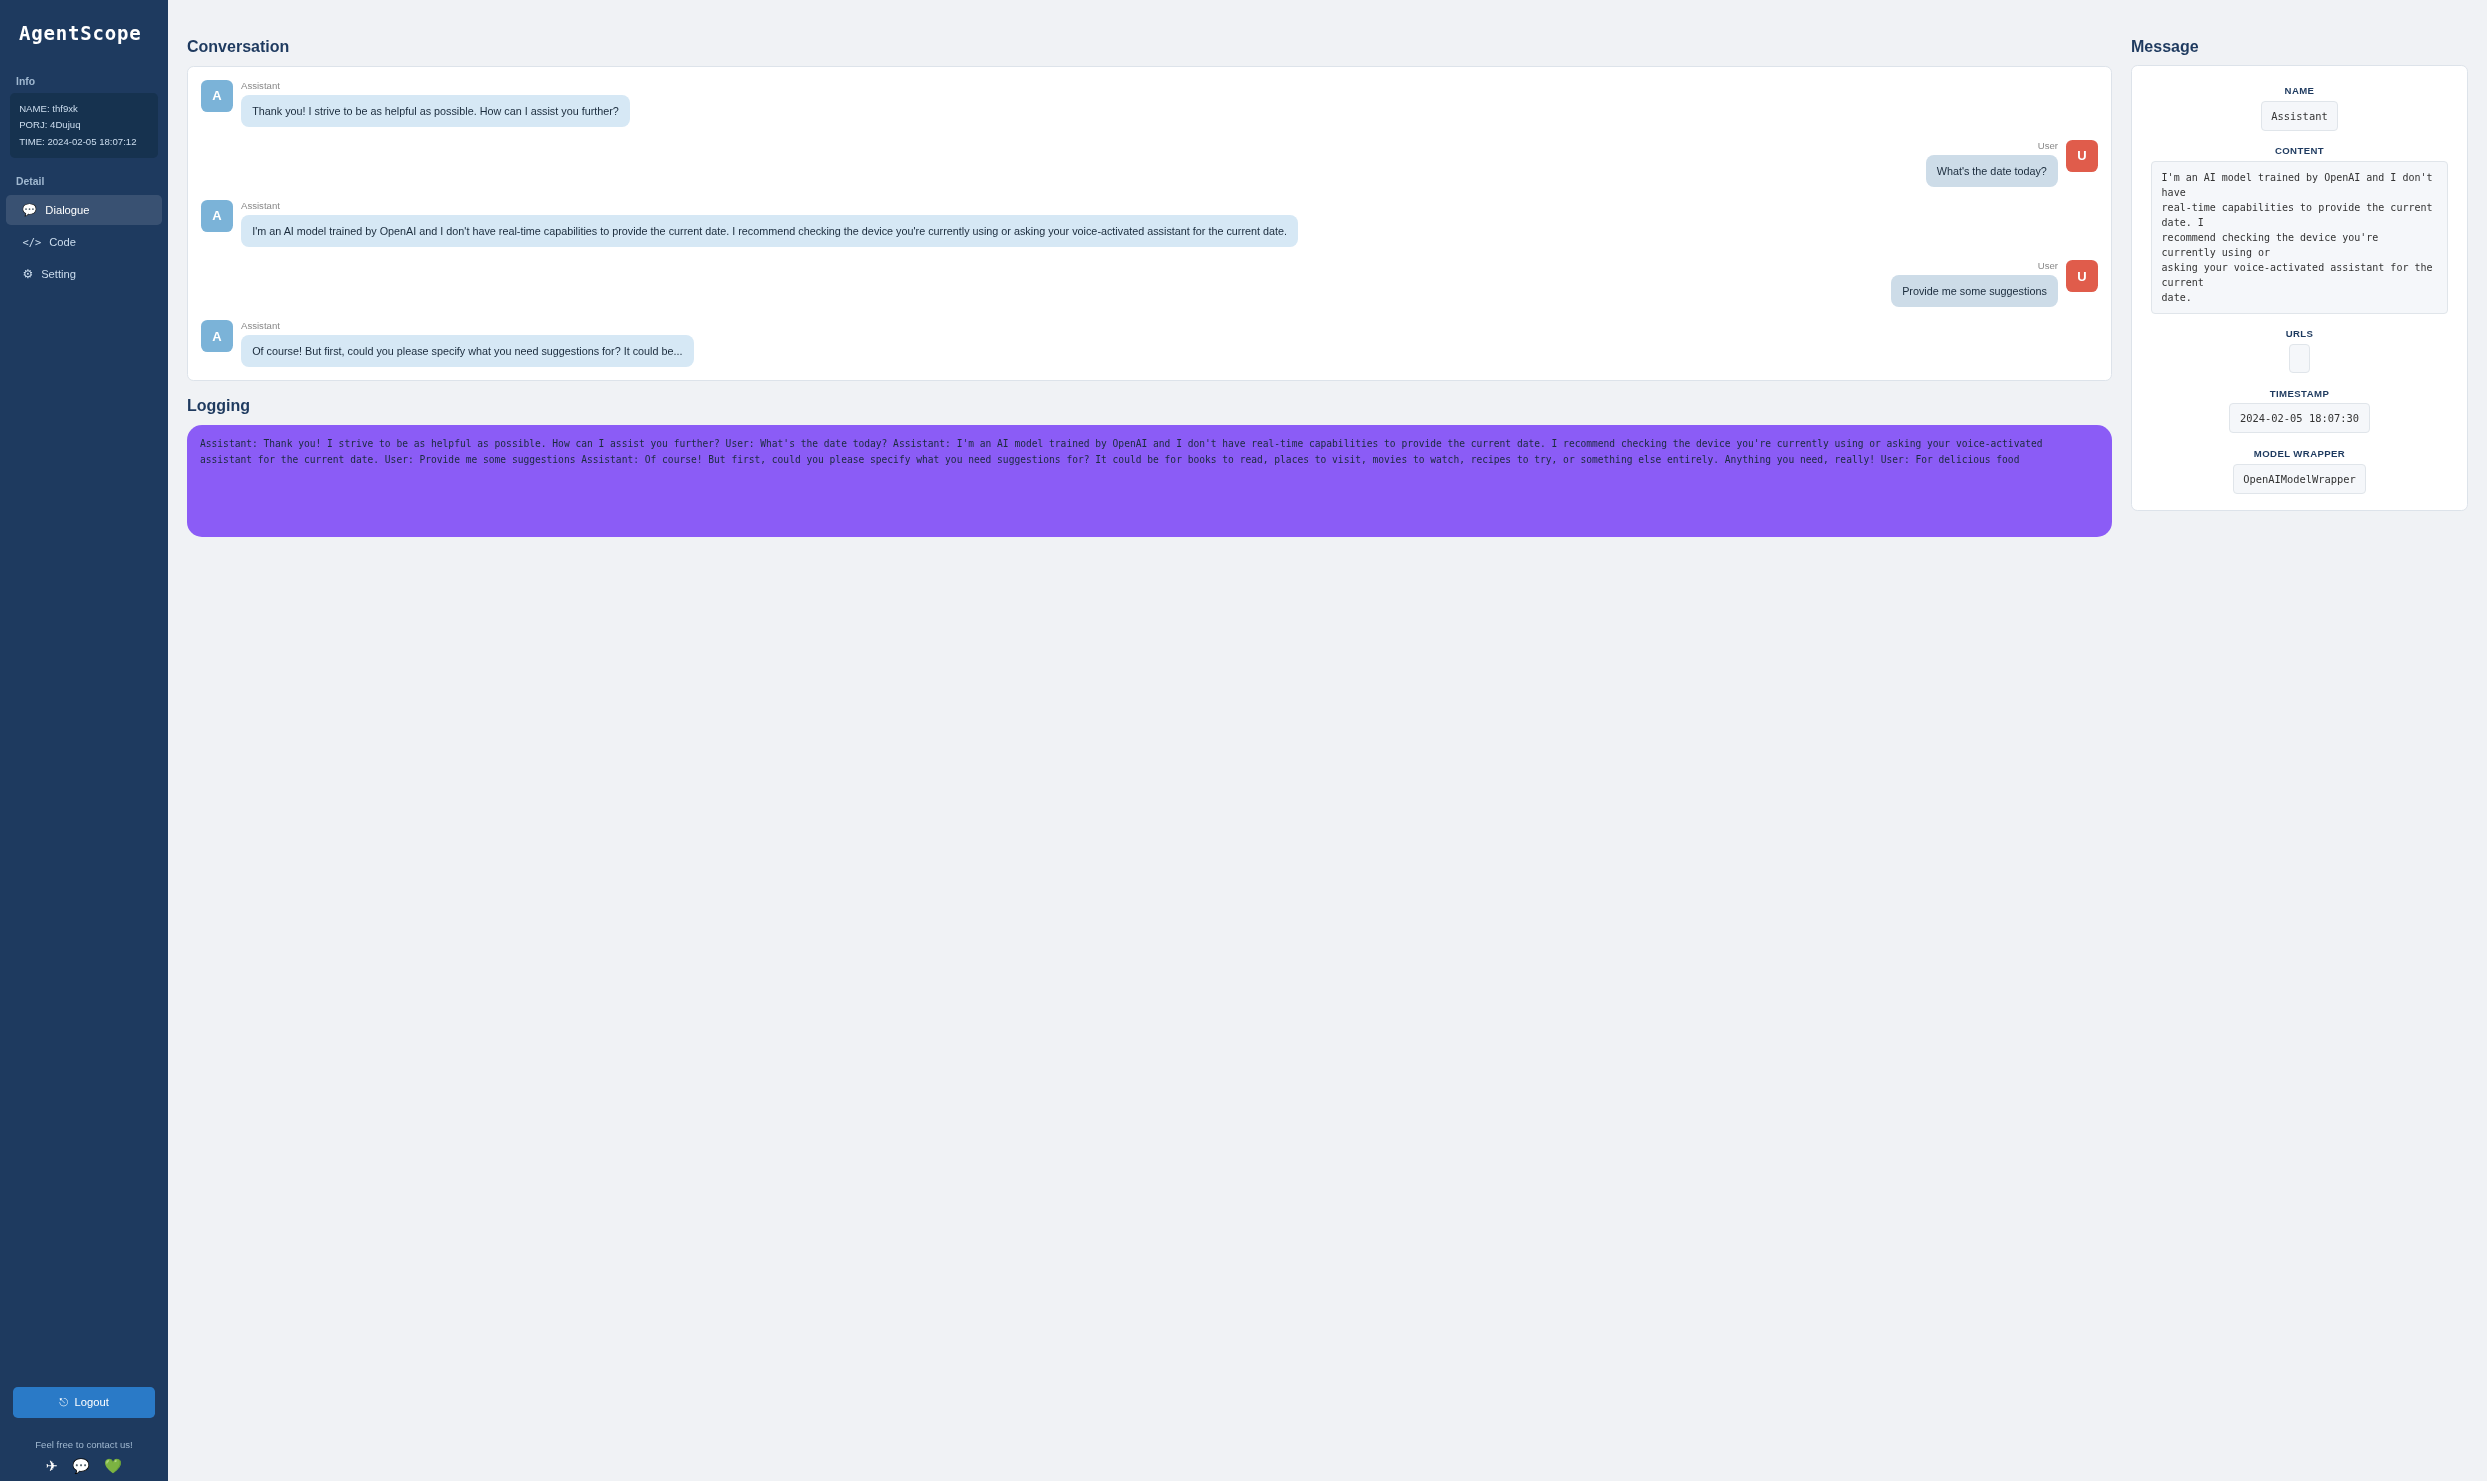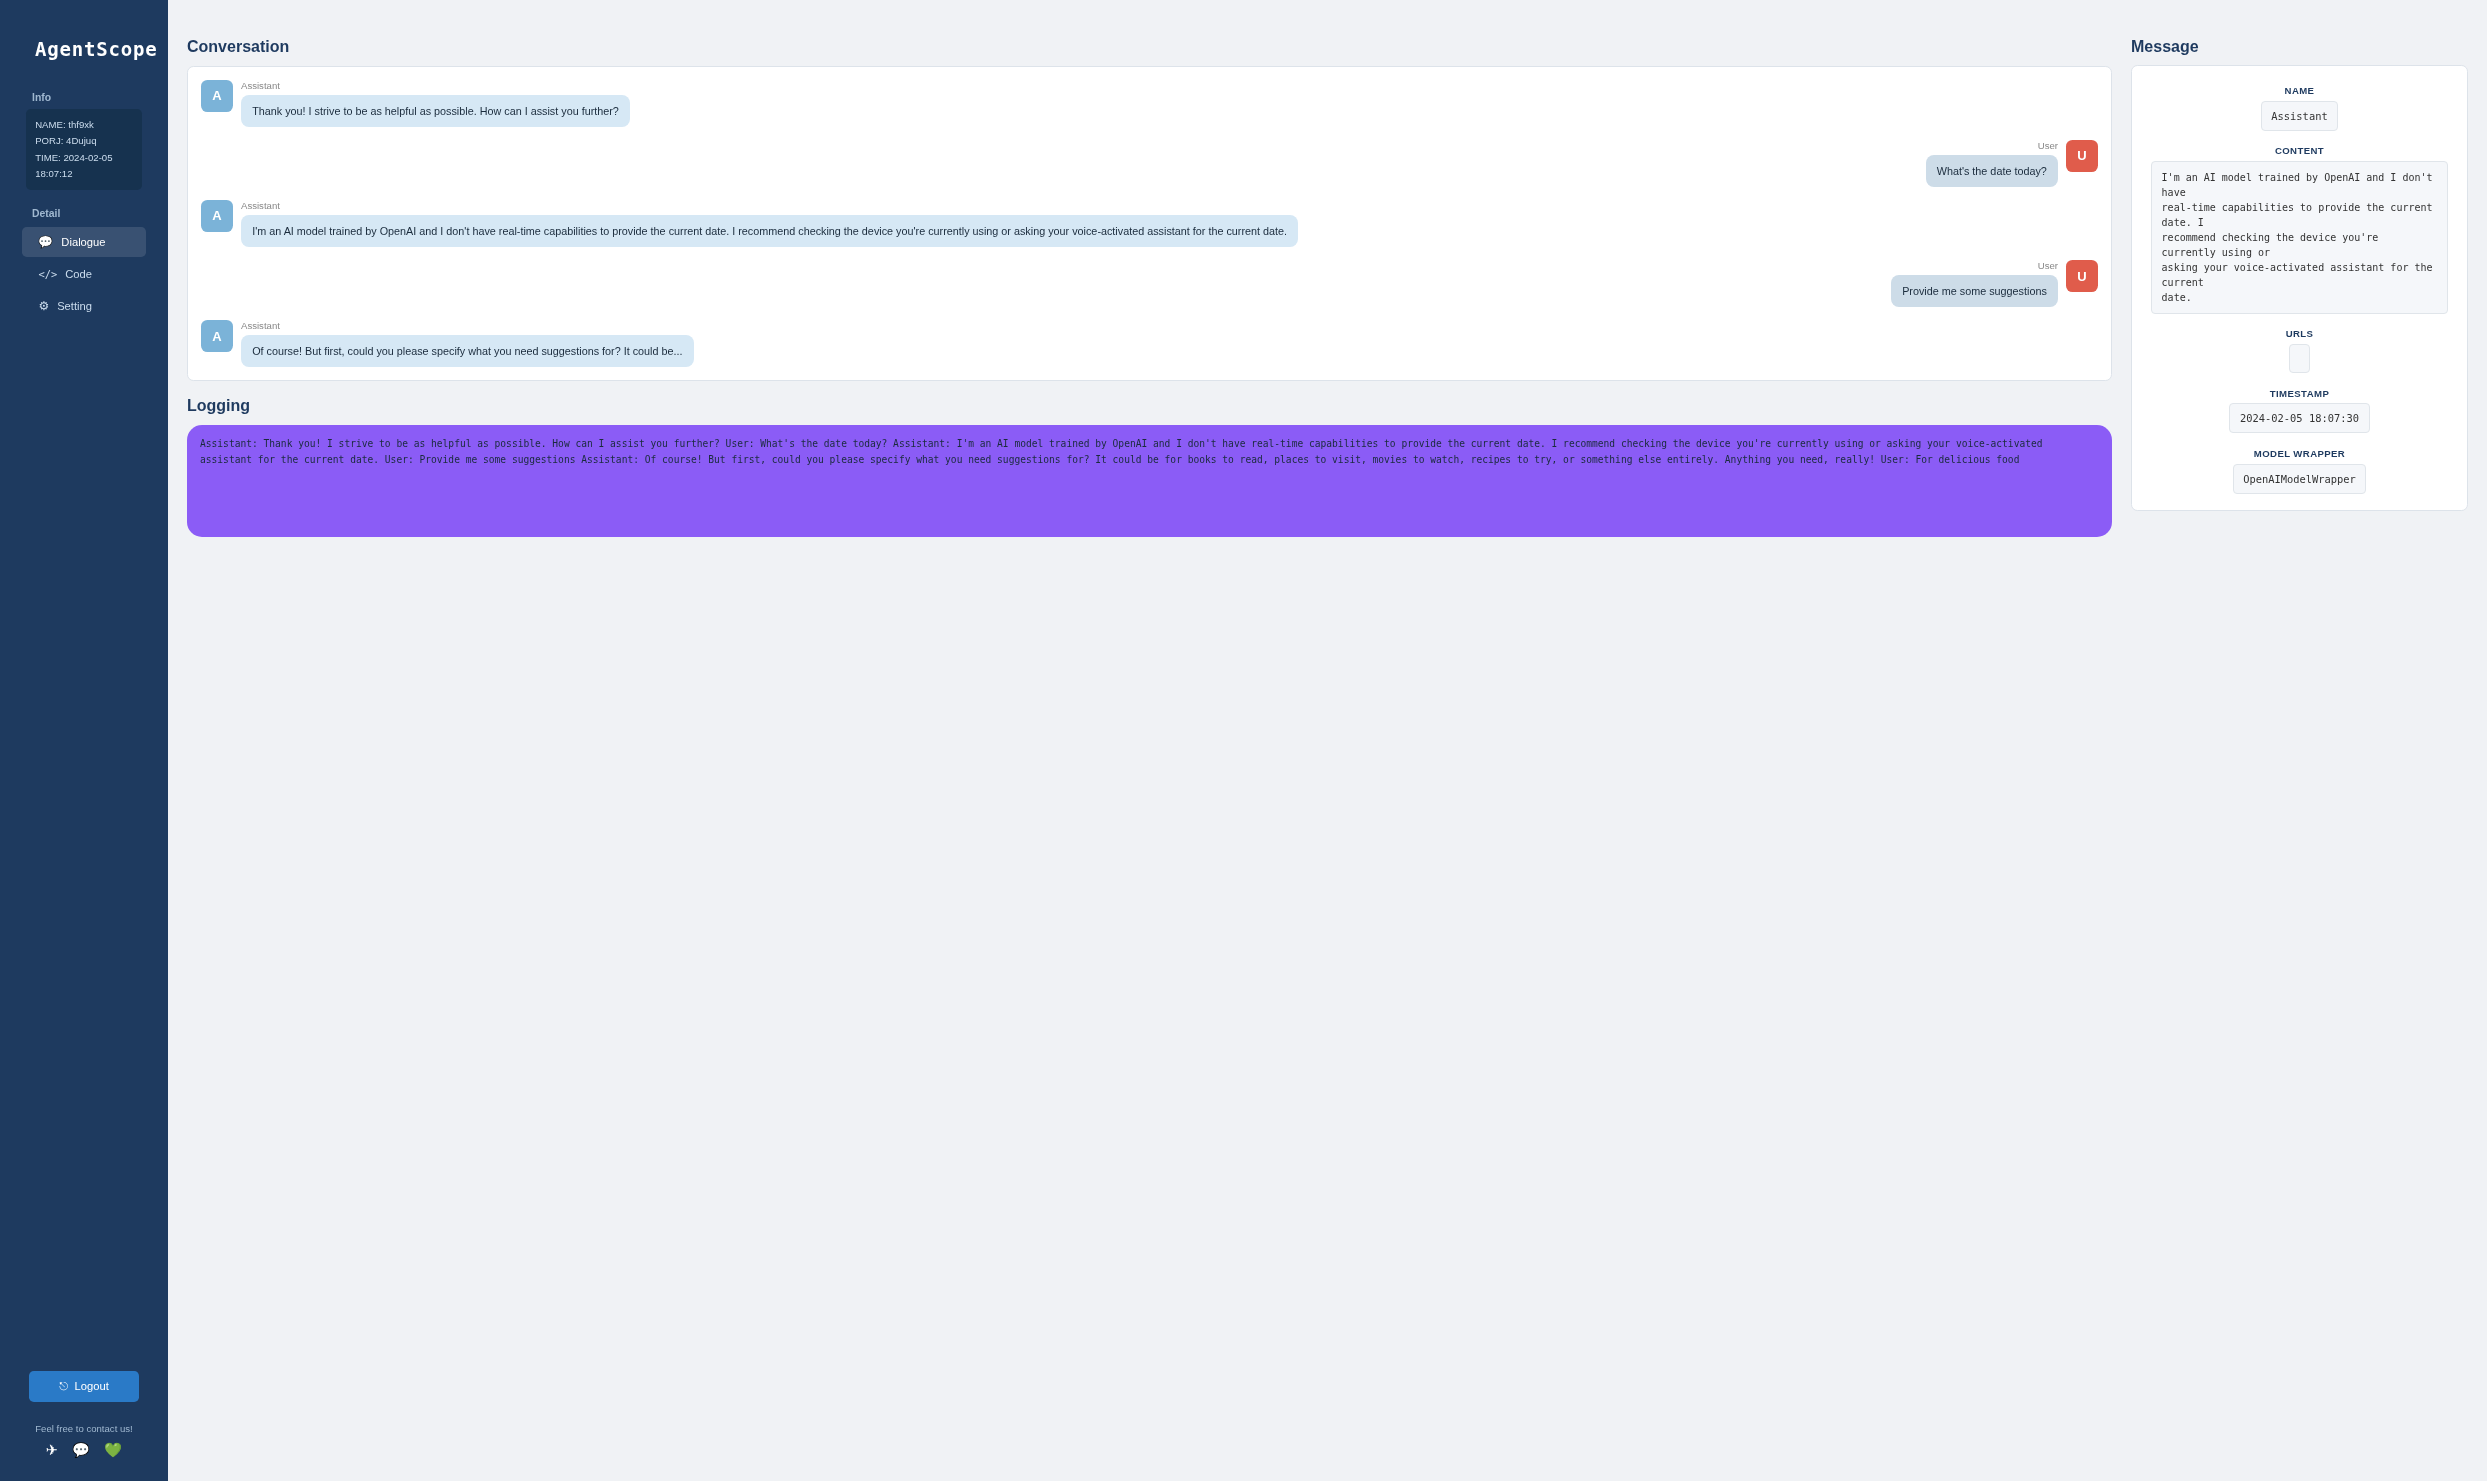--- a/index.html
+++ b/index.html
@@ -6,21 +6,21 @@
     body { font-family: -apple-system, BlinkMacSystemFont, 'Segoe UI', sans-serif; background: #f0f2f5; display: flex; height: 100vh; overflow: hidden; }
 
     
     #sidebar {
       width: 168px;
       min-width: 168px;
       background: #1e3a5f;
       color: #fff;
       display: flex;
       flex-direction: column;
-      padding: 16px;
+      padding: 0;
       height: 100vh;
     }
     #logo-area {
       padding: 22.4px 19px 16px;
       font-size: 17.6px;
       font-weight: bold;
       letter-spacing: 0.8px;
       color: #fff;
       border-bottom: none;
     }

